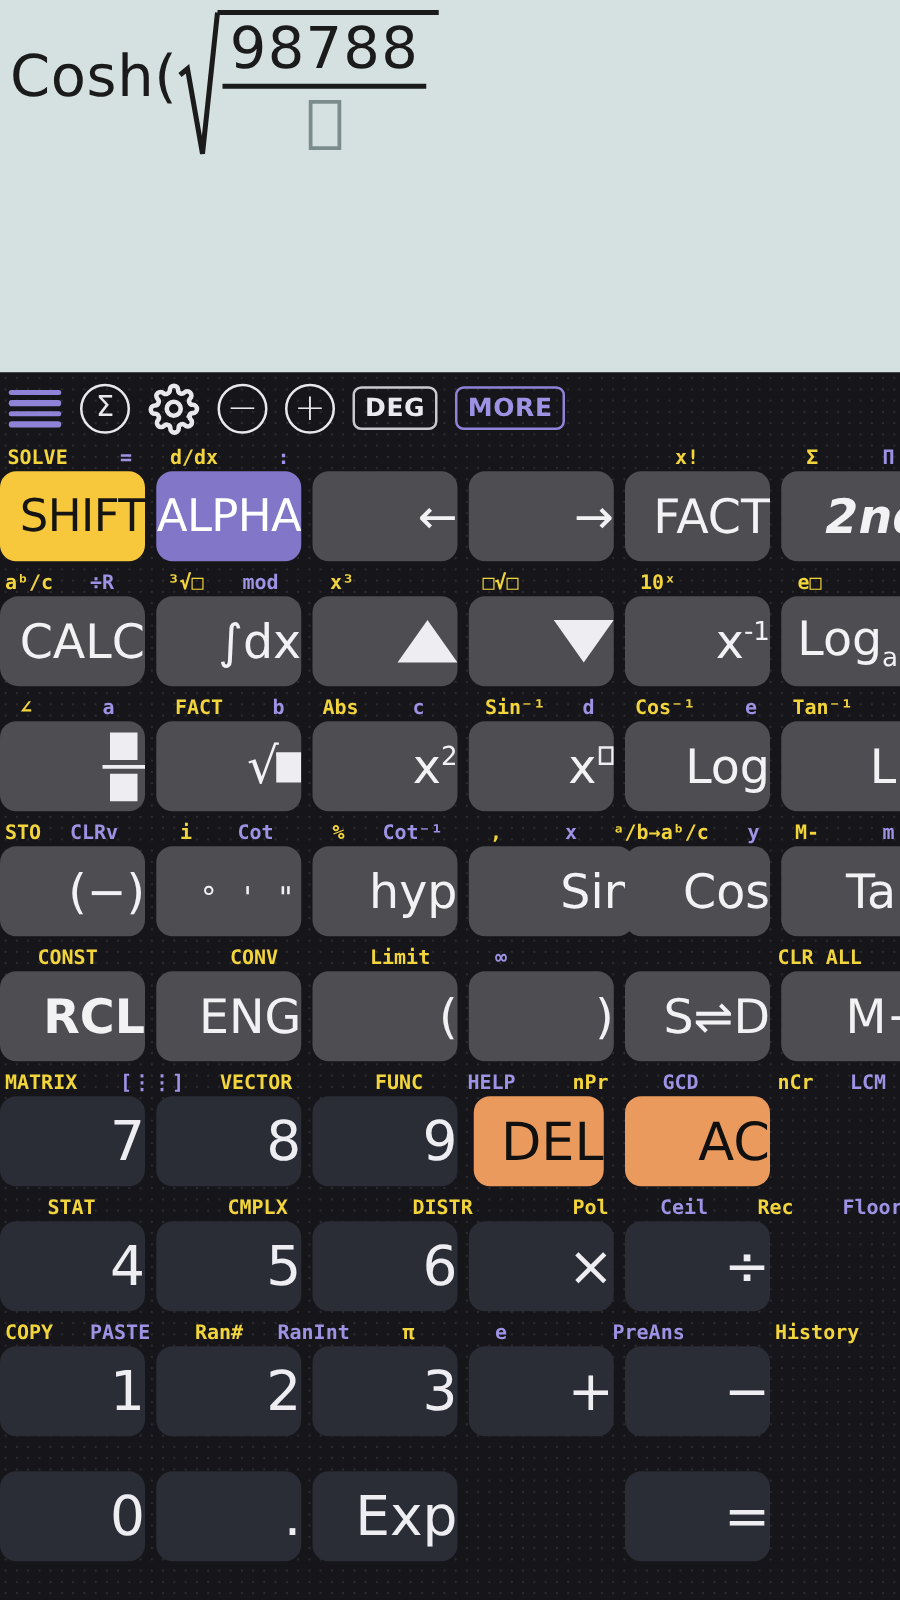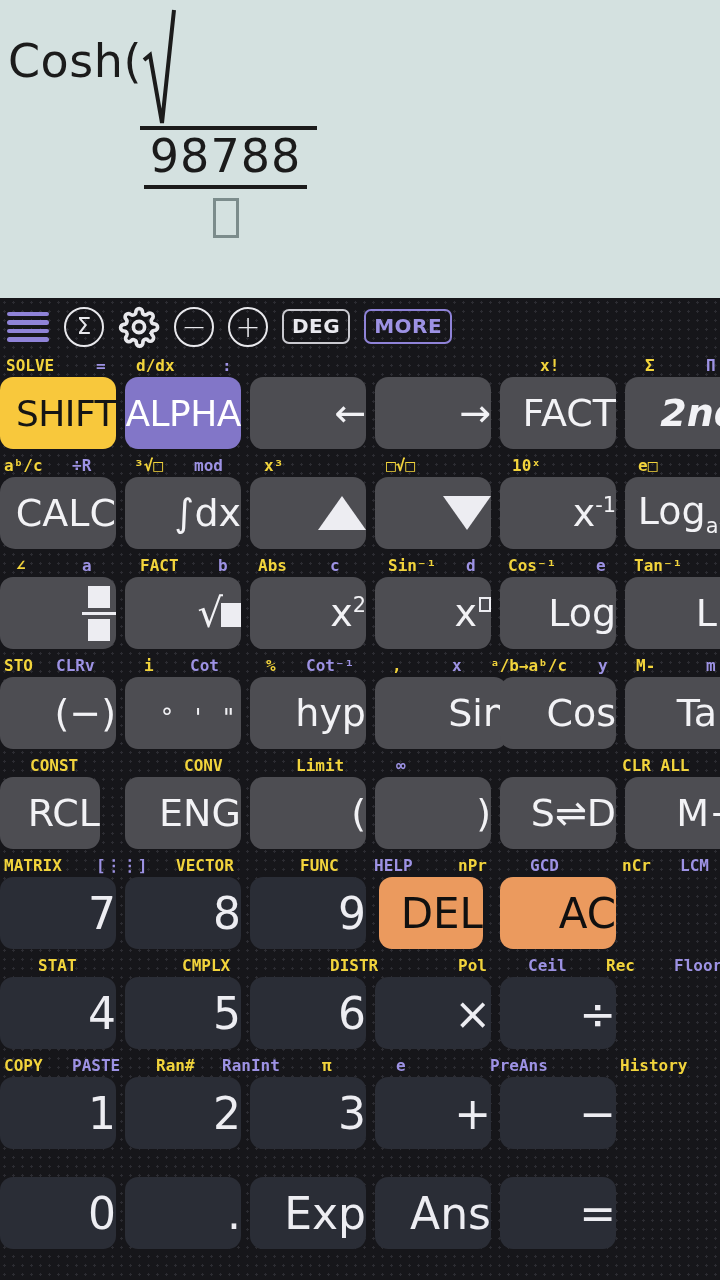--- a/index.html
+++ b/index.html
@@ -18,21 +18,21 @@
     overflow: hidden;
   }
   #expr {
     position: absolute; left: 8px; top: 6px;
     display: flex; align-items: flex-start;
     color: #1b1b1b;
     font-family: "DejaVu Sans", sans-serif;
     white-space: nowrap;
   }
   .fnhead { font-size: 46px; line-height: 1.0; padding-top: 32px; letter-spacing: .5px; }
-  .sqrt-wrap { display: flex; align-items: flex-start; padding-top: 2px; flex-direction: column; }
+  .sqrt-wrap { display: flex; align-items: flex-start; padding-top: 2px; }
   .radical { position: relative; width: 34px; height: 118px; }
   .radical svg { position: absolute; left: 0; top: 0; }
   .radicand {
     display: flex; flex-direction: column; align-items: center;
     border-top: 4px solid #1b1b1b;
     padding: 0 10px 0 4px;
     margin-left: -2px;
   }
   .frac { display: flex; flex-direction: column; align-items: center; padding-top: 2px;}
   .frac .num { font-size: 46px; line-height: 1.06; letter-spacing: 1px; padding: 0 6px;}
@@ -306,21 +306,21 @@
         </div>
         <div class="krow">
           <div class="sublabels">
             <div class="sub y" style="left: 30px;">CONST</div>
             <div class="sub y" style="left: 184px;">CONV</div>
             <div class="sub y" style="left: 296px; text-align: right;">Limit</div>
             <div class="sub p" style="left: 396px;">∞</div>
             <div class="sub y" style="left: 622px;">CLR ALL</div>
           </div>
           <div class="keys">
-            <div class="key" style="left: 0px; width: 100px;">
+            <div class="key" style="left: 0px; width: 116px; font-weight: bold;">
               <span class="klabel">RCL</span>
             </div>
             <div class="key" style="left: 125px; width: 116px;">
               <span class="klabel">ENG</span>
             </div>
             <div class="key" style="left: 250px; width: 116px;">
               <span class="klabel">(</span>
             </div>
             <div class="key" style="left: 375px; width: 116px;">
               <span class="klabel">)</span>
@@ -425,23 +425,20 @@
           <div class="keys">
             <div class="key num" style="left: 0px; width: 116px;">
               <span class="klabel">0</span>
             </div>
             <div class="key num" style="left: 125px; width: 116px;">
               <span class="klabel">.</span>
             </div>
             <div class="key num" style="left: 250px; width: 116px;">
               <span class="klabel">Exp</span>
             </div>
-            <div class="key num" style="left: 375px; width: 116px;">
-              <span class="klabel">Ans</span>
-            </div>
             <div class="key num" style="left: 500px; width: 116px;">
               <span class="klabel">=</span>
             </div>
           </div>
         </div>
       </div>
   </div>
 </div>
 
 </body></html>

